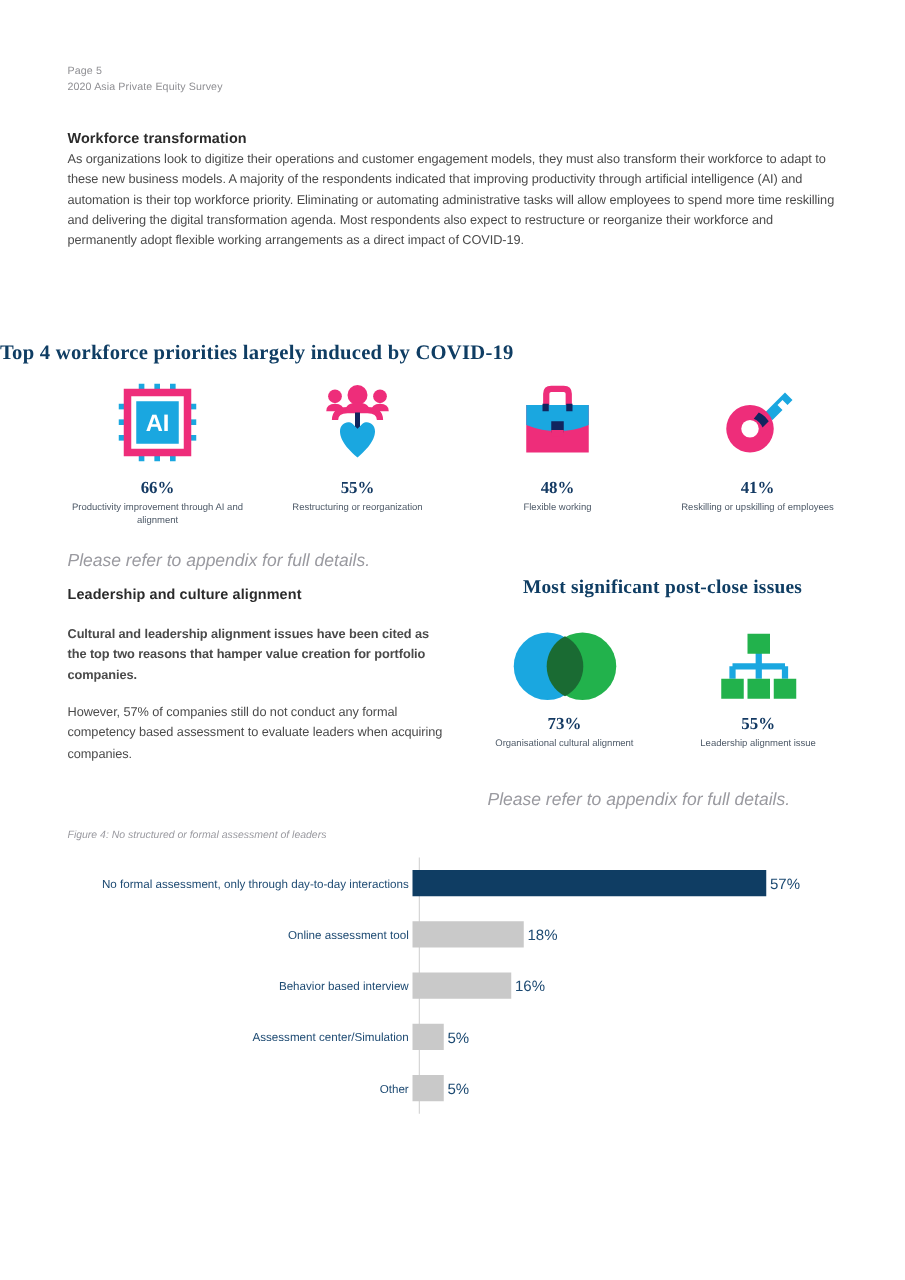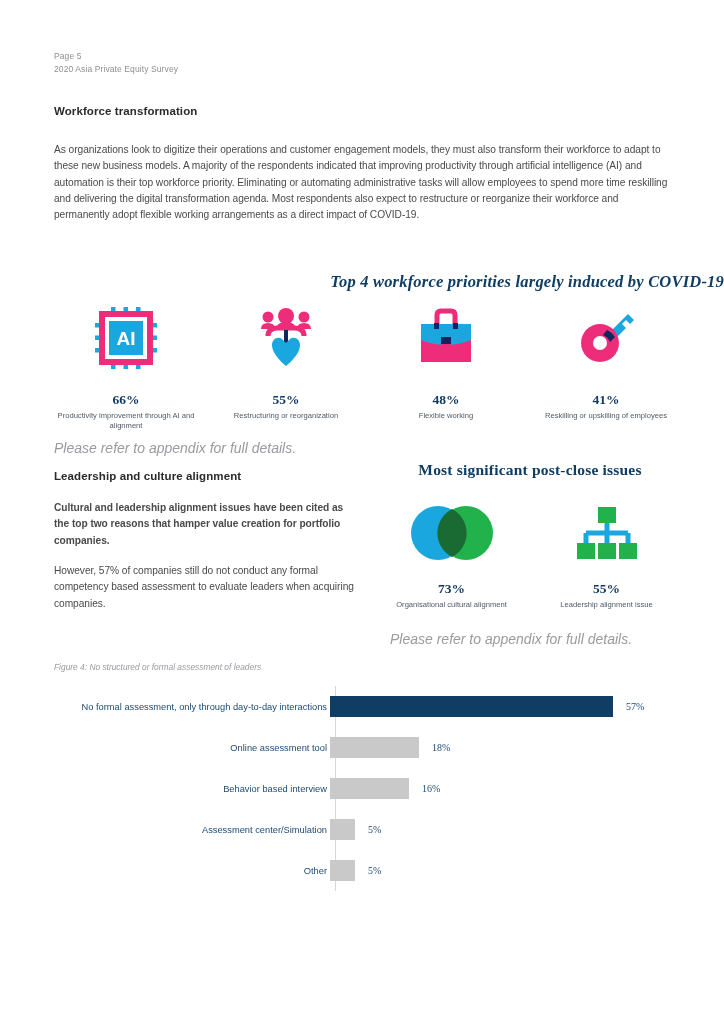--- a/index.html
+++ b/index.html
@@ -42,38 +42,37 @@
   #workforce-head { position: absolute; left: 54px; top: 105px; }
 
   .body-copy {
     font-size: 10.2px;
     line-height: 16.3px;
     color: #4a4a4a;
     letter-spacing: -.05px;
   }
   #intro-para {
     position: absolute;
-    left: 54px; top: 142px;
+    left: 54px; top: 120px;
     width: 614px;
   }
 
   
   .chart-title {
     font-family: "Liberation Serif", serif;
     font-weight: bold;
     color: #0f3d63;
     letter-spacing: .2px;
   }
   #top4-title {
     position: absolute;
     left: 0; top: 272px;
     width: 724px;
-    text-align: right;
+    text-align: left;
     font-size: 16.5px;
-    font-style: italic;
   }
 
   
   #stats-row {
     position: absolute;
     left: 46px; top: 306px;
     width: 640px;
     display: flex;
   }
   .stat-cell {
@@ -85,21 +84,21 @@
   .stat-icon {
     height: 72px;
     display: flex;
     justify-content: center;
   }
   .stat-pct {
     font-family: "Liberation Serif", serif;
     font-weight: bold;
     font-size: 13.5px;
     color: #143a63;
-    margin-top: 14px;
+    margin-top: 4px;
   }
   .stat-label {
     margin-top: 3px;
     font-size: 7.6px;
     line-height: 10px;
     color: #4e5a68;
     text-align: center;
     width: 140px;
   }
 
@@ -169,25 +168,24 @@
   .bar-track {
     flex: 1;
     display: flex;
     align-items: center;
     height: 100%;
   }
   .bar-fill {
     height: 21px;
   }
   .bar-val {
-    font-size: 10px;
+    font-size: 12px;
     color: #1d4a72;
-    margin-left: 13px;
+    margin-left: 3px;
     white-space: nowrap;
-    font-family: Liberation Serif, serif;
   }
   #bar-axis {
     position: absolute;
     left: 281px; top: 0;
     width: 1px; height: 205px;
     background: #d7d7d7;
   }
 </style>
 </head>
 <body>

